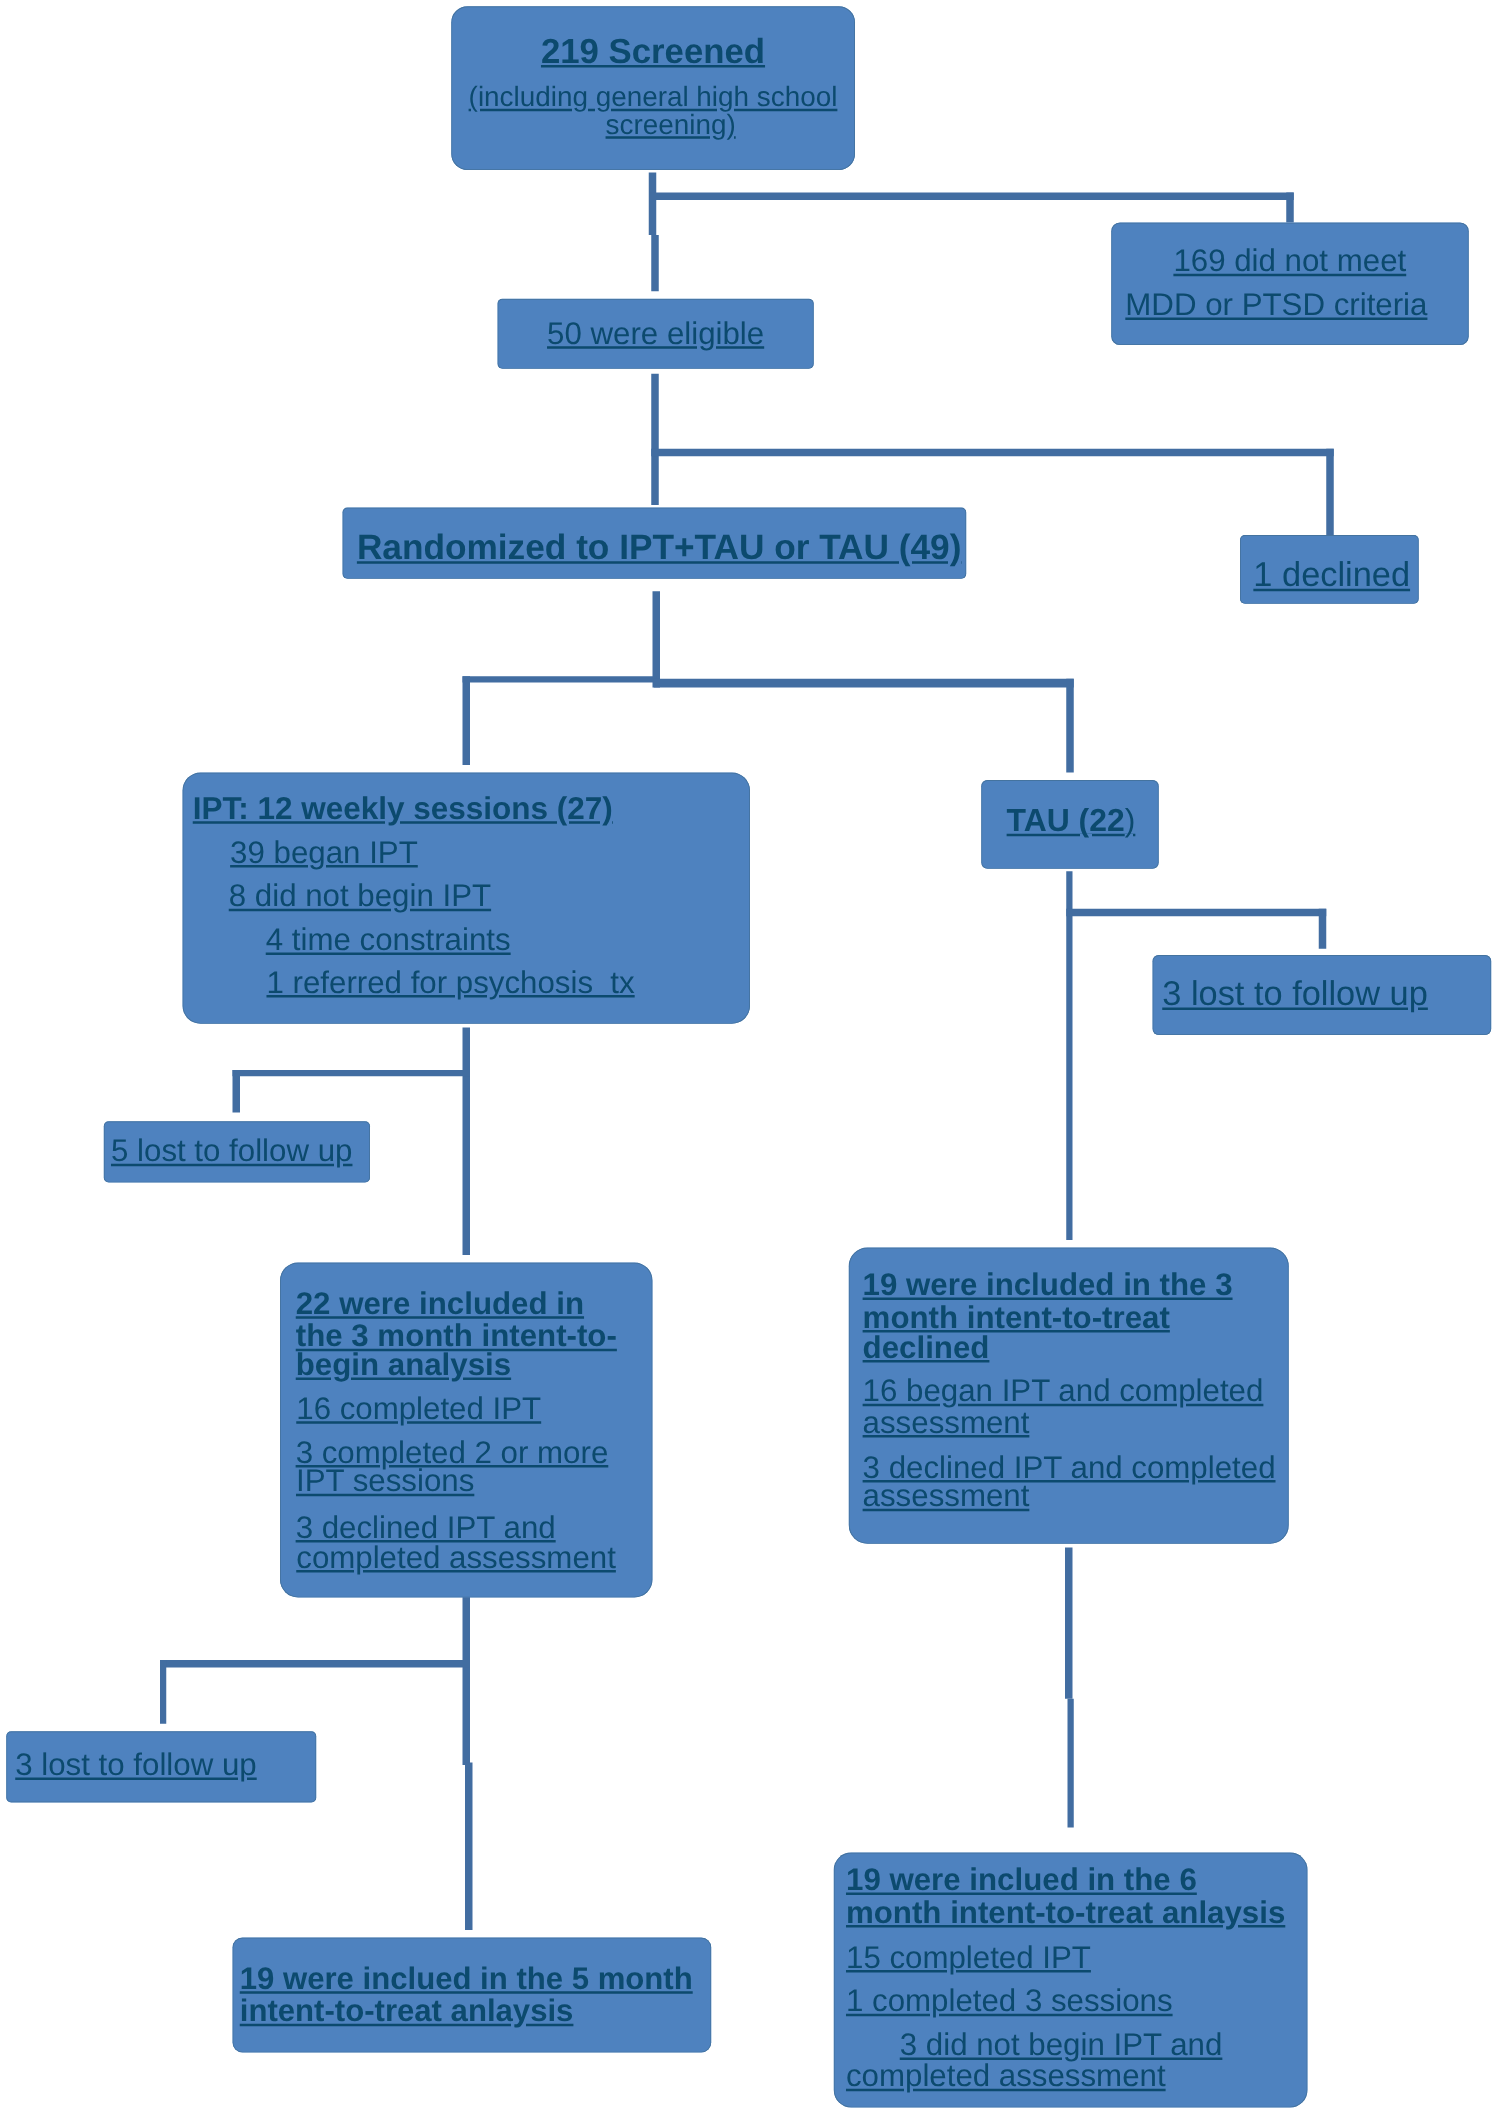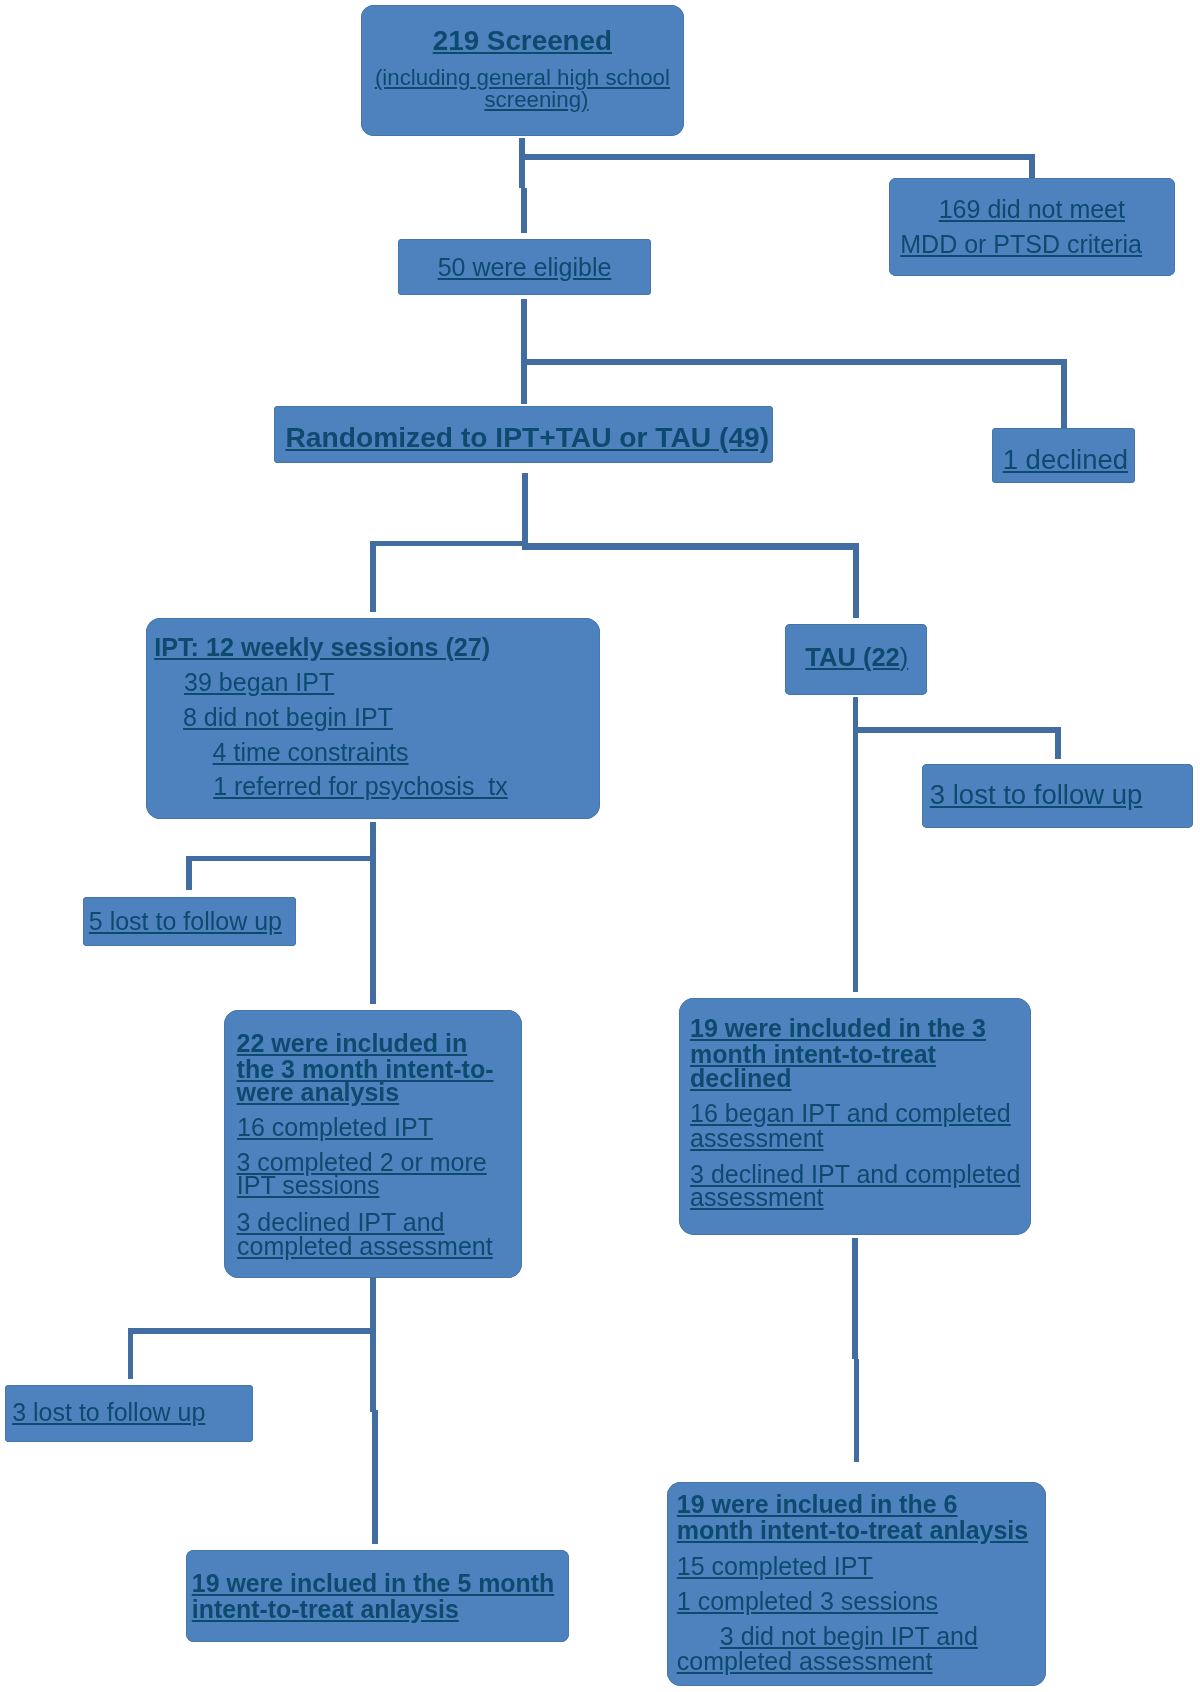--- a/index.html
+++ b/index.html
@@ -84,21 +84,21 @@
   <div class="tl" style="left:213.2px;top:774.4px;font-size:25px;">1 referred for psychosis  tx</div>
 
   <div class="tl" style="left:805.3px;top:645.4px;font-size:25.5px;"><span class="b">TAU (22</span><span>)</span></div>
 
   <div class="tl" style="left:929.8px;top:780.7px;font-size:27.5px;">3 lost to follow up</div>
 
   <div class="tl" style="left:88.8px;top:908.5px;font-size:25px;">5 lost to follow up</div>
 
   <div class="tl b" style="left:236.6px;top:1030.8px;font-size:25px;">22 were included in</div>
   <div class="tl b" style="left:236.6px;top:1056.8px;font-size:25px;">the 3 month intent-to-</div>
-  <div class="tl b" style="left:236.6px;top:1080.4px;font-size:25px;">were analysis</div>
+  <div class="tl b" style="left:236.6px;top:1080.4px;font-size:25px;">begin analysis</div>
   <div class="tl" style="left:237px;top:1114.7px;font-size:25px;">16 completed IPT</div>
   <div class="tl" style="left:236.5px;top:1150.4px;font-size:25px;">3 completed 2 or more</div>
   <div class="tl" style="left:236.8px;top:1173.3px;font-size:25px;">IPT sessions</div>
   <div class="tl" style="left:236.5px;top:1209.5px;font-size:25px;">3 declined IPT and</div>
   <div class="tl" style="left:237px;top:1233.8px;font-size:25px;">completed assessment</div>
 
   <div class="tl b" style="left:690.1px;top:1015.7px;font-size:25px;">19 were included in the 3</div>
   <div class="tl b" style="left:690.1px;top:1041.8px;font-size:25px;">month intent-to-treat</div>
   <div class="tl b" style="left:690.1px;top:1065.9px;font-size:25px;">declined</div>
   <div class="tl" style="left:690.1px;top:1101.3px;font-size:25px;">16 began IPT and completed</div>

